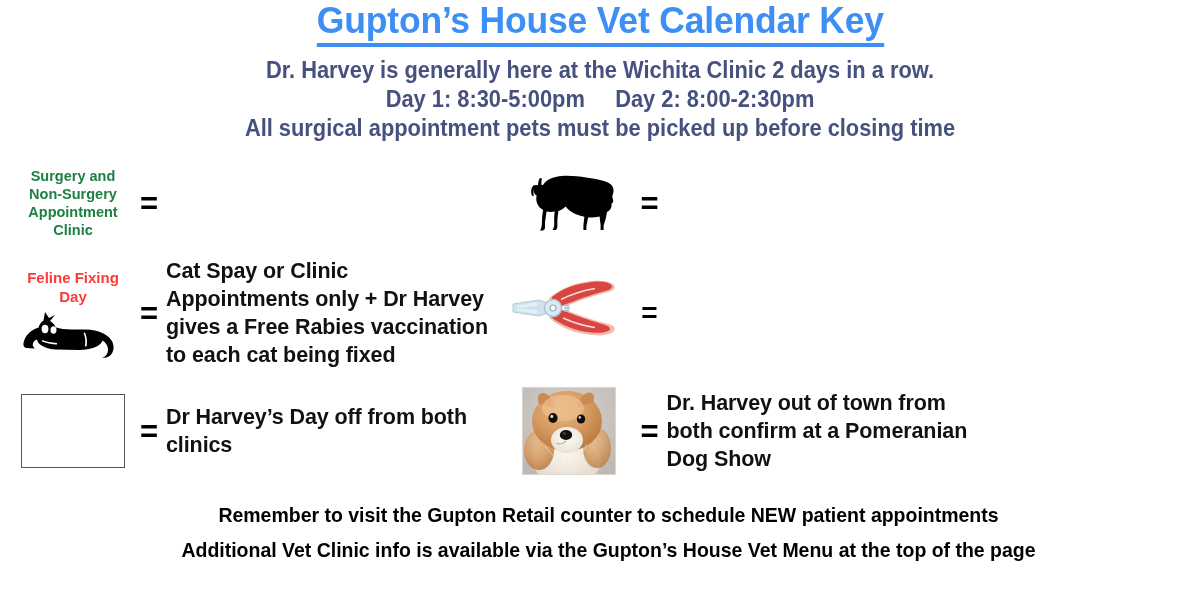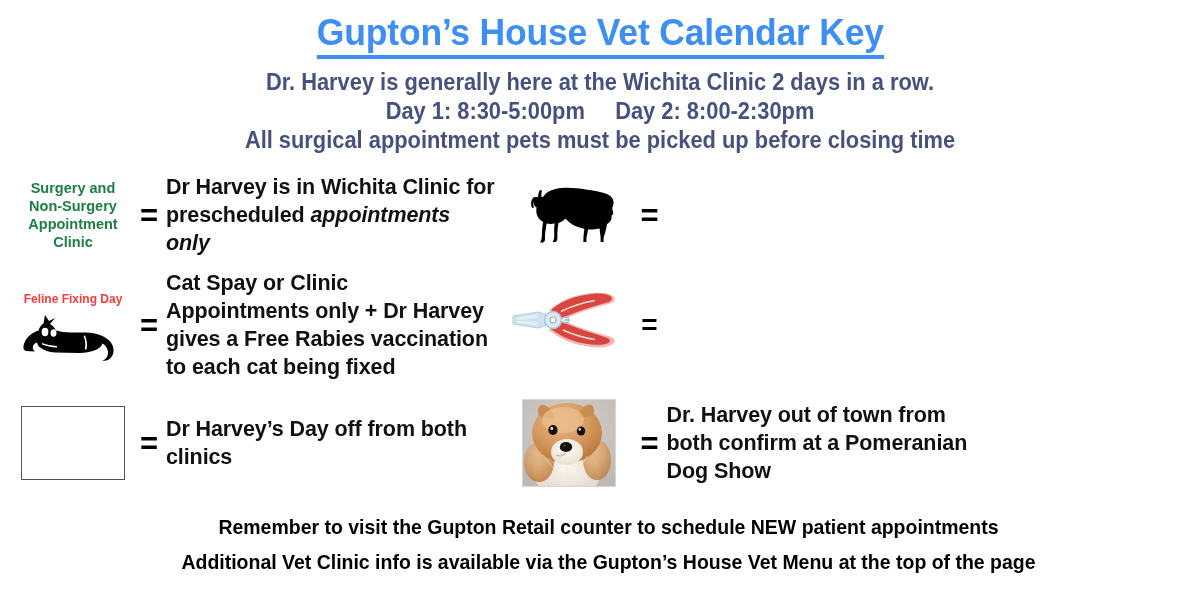--- a/index.html
+++ b/index.html
@@ -13,21 +13,21 @@
     height: 600px;
     overflow: hidden;
     font-family: "Liberation Sans", sans-serif;
     color: #000000;
     position: relative;
   }
 
   
   .header {
     text-align: center;
-    padding-top: 12px;
+    padding-top: 0;
   }
   .page-title {
     font-family: "Liberation Sans", sans-serif;
     font-size: 37px;
     font-weight: bold;
     color: #3d8ef5;
     letter-spacing: -0.2px;
     line-height: 42px;
     display: inline-block;
     border-bottom: 4px solid #3d8ef5;
@@ -99,21 +99,21 @@
 
   .tag-green {
     color: #1c8043;
     font-weight: bold;
     font-size: 14.5px;
     line-height: 18px;
   }
   .tag-red {
     color: #fb3b3b;
     font-weight: bold;
-    font-size: 12px;
+    font-size: 15px;
     line-height: 19px;
   }
 
   
   .row-1 { height: 92px; }
   .row-2 { height: 128px; align-items: flex-start; }
   .row-3 { height: 108px; }
 
   .row-2 .legend-cell { align-items: center; height: 128px; }
 
@@ -167,23 +167,20 @@
 
 <div class="legend">
 
   <div class="legend-row row-1">
 
     <div class="legend-cell cell-left">
       <div class="symbol-box">
         <span class="tag-green">Surgery and Non-Surgery Appointment Clinic</span>
       </div>
       <div class="eq">=</div>
-      <div class="desc">
-        <span>Dr Harvey is in Wichita Clinic for prescheduled </span><em>appointments only</em>
-      </div>
     </div>
 
     <div class="legend-cell cell-right">
       <div class="symbol-box symbol-box-wide">
         <svg class="icon-svg" width="100" height="64" viewBox="0 0 100 64">
           <path fill="#000000" d="M24 14 C27 9, 34 5.5, 43 5 C52 4.5, 60 5.5, 67 6.5
             C74 7.5, 80 8.5, 85 10 C90 11.5, 93 13.5, 94 16.5
             C95 19.5, 94.5 22, 93.5 24 C93 25.5, 93.5 27, 94 28.5
             C94.6 30.5, 94 32, 92.5 32.5 C92.8 34.5, 92.4 36.5, 91.5 38
             C90.6 39.5, 89.2 40.4, 88 41 C87.6 44, 87 47, 86.2 49.5

